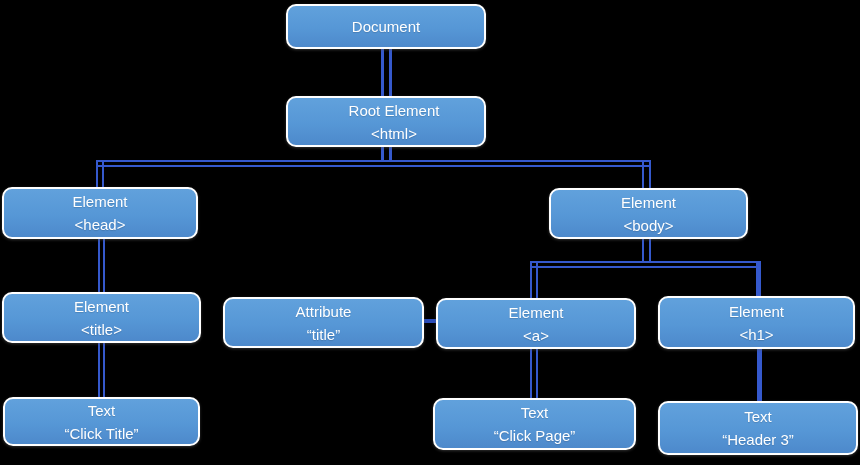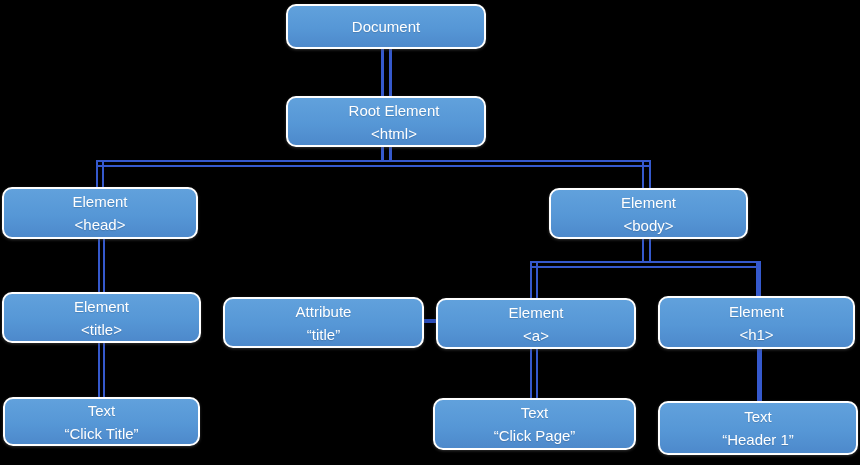--- a/index.html
+++ b/index.html
@@ -141,16 +141,16 @@
     <span>“Click Title”</span>
   </div>
 
   <div class="node" id="n-clickhere">
     <span>Text</span>
     <span>“Click Page”</span>
   </div>
 
   <div class="node" id="n-header1">
     <span>Text</span>
-    <span>“Header 1”</span>
+    <span>“Header 3”</span>
   </div>
 
 </div>
 
 </body></html>

